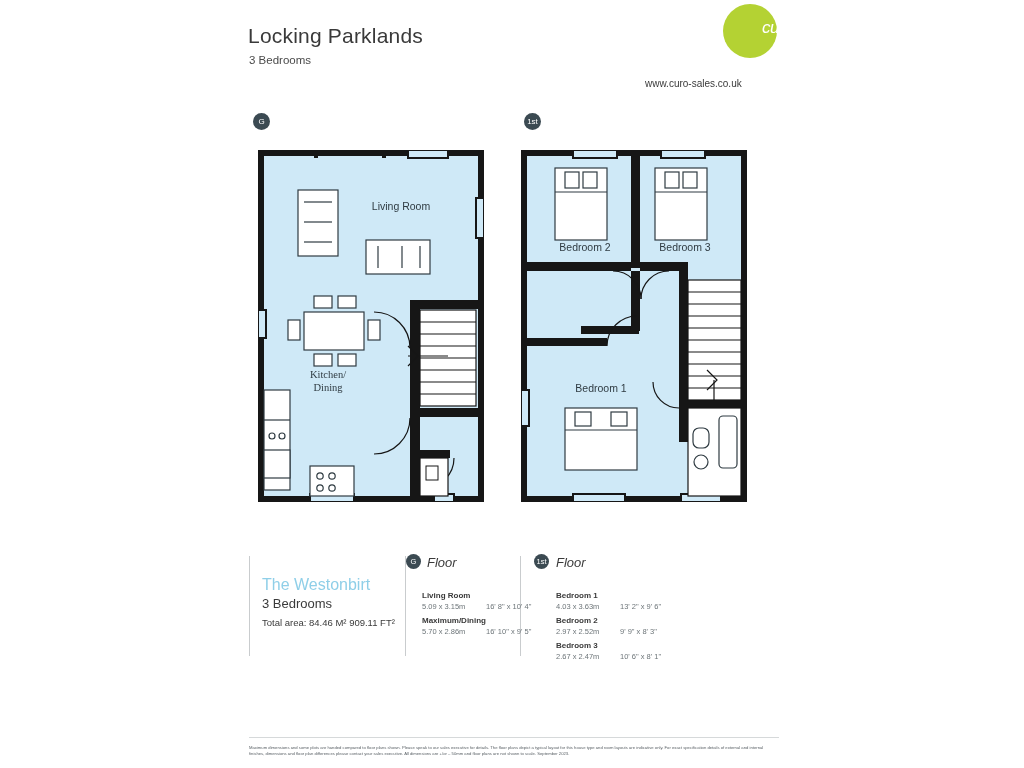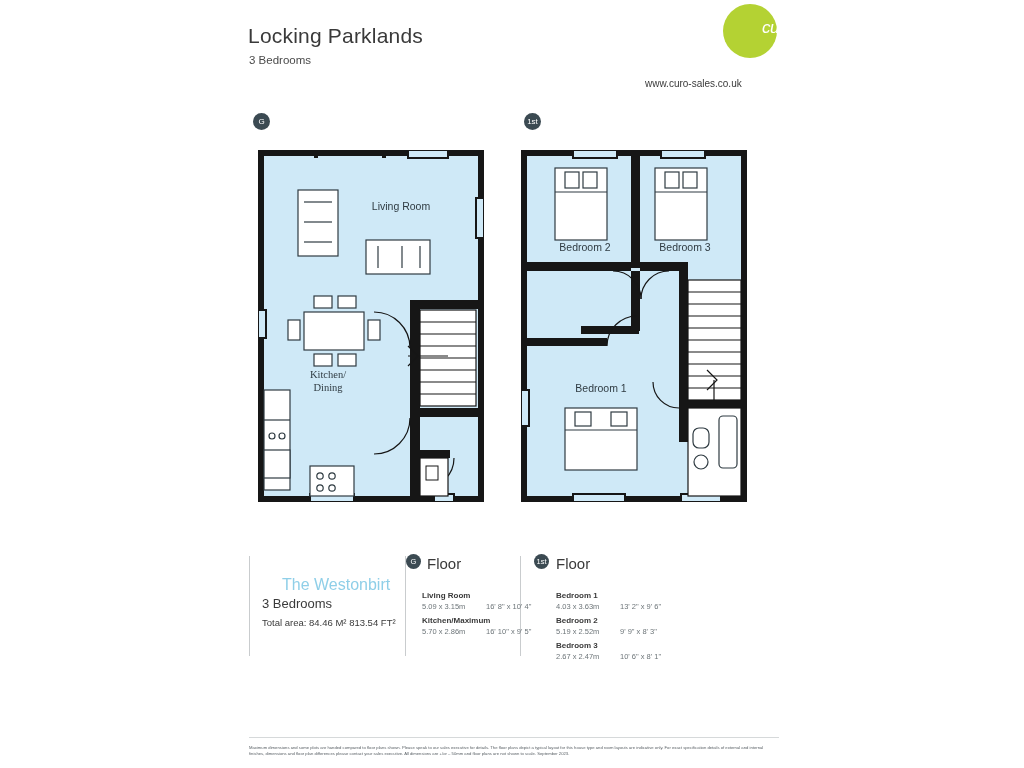--- a/index.html
+++ b/index.html
@@ -59,37 +59,37 @@
     position:absolute;
     font-size:10.5px; color:#2f3b42;
     text-align:center; line-height:13px;
   }
 
   
   .rule-v { position:absolute; width:1px; background:#c9ccce; }
 
   .house-name {
     position:absolute; left:262px; top:576px;
-    font-size:16px; color:#8fcfe8;margin-left:20px;
+    font-size:16px; color:#8fcfe8;
   }
   .house-beds {
     position:absolute; left:262px; top:596px;
     font-size:13px; color:#3a3a3a;
   }
   .house-area {
     position:absolute; left:262px; top:617px;
     font-size:9.5px; color:#3a3a3a;
   }
 
   .key-badge {
     position:absolute; width:15px; height:15px; border-radius:50%;
     background:#3b4a52; color:#fff; font-size:7.5px;
     line-height:15px; text-align:center;
   }
-  .key-head { position:absolute; font-size:15px; color:#3a3a3a; }
+  .key-head { position:absolute; font-size:13px; color:#3a3a3a;font-style:italic; }
 
   .rm { position:absolute; }
   .rm-name { font-size:8px; color:#3a3a3a; font-weight:bold; }
   .rm-m { font-size:7.5px; color:#6d7579; margin-top:2px; }
   .rm-ft { position:absolute; font-size:7.5px; color:#6d7579; }
 
   .footer {
     position:absolute; left:249px; top:745px; width:530px;
     font-size:4.2px; line-height:6px; color:#5a6166;
   }
@@ -271,49 +271,49 @@
     <div class="room-label" style="left:116px; top:91px; width:96px;">Bedroom 3</div>
     <div class="room-label" style="left:32px; top:232px; width:96px;">Bedroom 1</div>
   </div>
 
   <div class="rule-v" style="left:249px; top:556px; height:100px;"></div>
   <div class="rule-v" style="left:405px; top:556px; height:100px;"></div>
   <div class="rule-v" style="left:520px; top:556px; height:100px;"></div>
 
   <div class="house-name">The Westonbirt</div>
   <div class="house-beds">3 Bedrooms</div>
-  <div class="house-area">Total area: 84.46 M²  813.54 FT²</div>
+  <div class="house-area">Total area: 84.46 M²  909.11 FT²</div>
 
   <div class="key-badge" style="left:406px; top:554px;">G</div>
   <div class="key-head" style="left:427px; top:555px;">Floor</div>
 
   <div class="rm" style="left:422px; top:591px;">
     <div class="rm-name">Living Room</div>
     <div class="rm-m">5.09 x 3.15m</div>
   </div>
   <div class="rm-ft" style="left:486px; top:602px;">16' 8" x 10' 4"</div>
 
   <div class="rm" style="left:422px; top:616px;">
-    <div class="rm-name">Kitchen/Maximum</div>
+    <div class="rm-name">Maximum/Dining</div>
     <div class="rm-m">5.70 x 2.86m</div>
   </div>
   <div class="rm-ft" style="left:486px; top:627px;">16' 10" x 9' 5"</div>
 
   <div class="key-badge" style="left:534px; top:554px;">1st</div>
   <div class="key-head" style="left:556px; top:555px;">Floor</div>
 
   <div class="rm" style="left:556px; top:591px;">
     <div class="rm-name">Bedroom 1</div>
     <div class="rm-m">4.03 x 3.63m</div>
   </div>
   <div class="rm-ft" style="left:620px; top:602px;">13' 2" x 9' 6"</div>
 
   <div class="rm" style="left:556px; top:616px;">
     <div class="rm-name">Bedroom 2</div>
-    <div class="rm-m">5.19 x 2.52m</div>
+    <div class="rm-m">2.97 x 2.52m</div>
   </div>
   <div class="rm-ft" style="left:620px; top:627px;">9' 9" x 8' 3"</div>
 
   <div class="rm" style="left:556px; top:641px;">
     <div class="rm-name">Bedroom 3</div>
     <div class="rm-m">2.67 x 2.47m</div>
   </div>
   <div class="rm-ft" style="left:620px; top:652px;">10' 6" x 8' 1"</div>
 
   <div class="footer-rule"></div>

